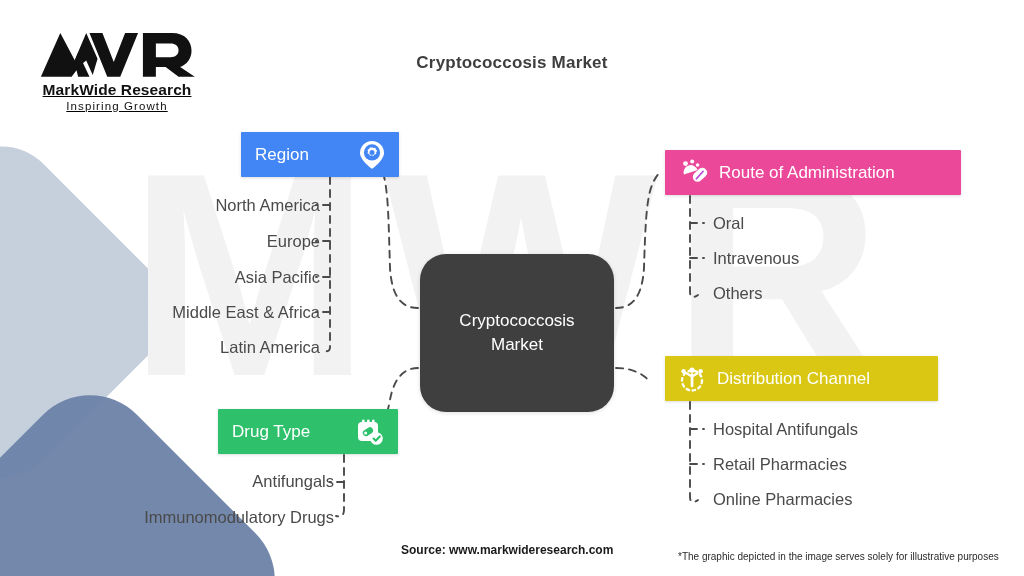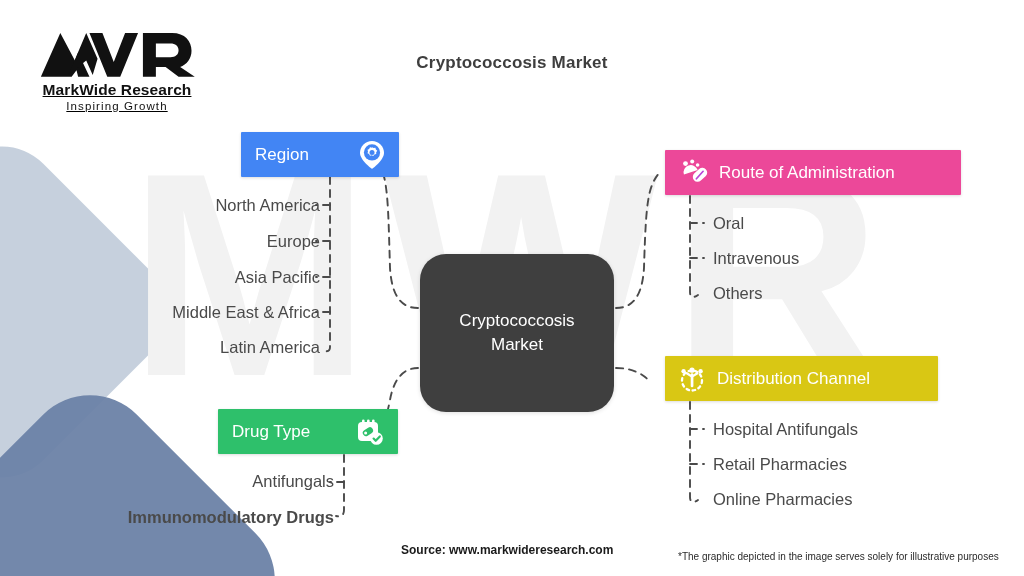--- a/index.html
+++ b/index.html
@@ -287,21 +287,21 @@
         <rect x="16" y="1.5" width="2.6" height="5" rx="1.3" fill="#ffffff"></rect>
         <rect x="6.4" y="10.5" width="11" height="6.4" rx="3.2" fill="#2ec06b" transform="rotate(-32 11.9 13.7)"></rect>
         <circle cx="9.6" cy="15.1" r="1.5" fill="#ffffff"></circle>
         <circle cx="20.5" cy="20.5" r="6.3" fill="#ffffff"></circle>
         <path d="M17.6 20.6 l2.1 2.2 4.1 -4.4" fill="none" stroke="#2ec06b" stroke-width="2.2" stroke-linecap="round" stroke-linejoin="round"></path>
       </svg>
     </span>
   </div>
 
   <div class="leaf leaf-left" style="left:334px; top:472px;">Antifungals</div>
-  <div class="leaf leaf-left" style="left:334px; top:508px;font-weight:bold;">Immunomodulatory Drugs</div>
+  <div class="leaf leaf-left" style="left:334px; top:508px;">Immunomodulatory Drugs</div>
 
   <div class="badge badge-route">
     <span class="badge-icon">
       <svg width="30" height="28" viewBox="0 0 30 28" xmlns="http://www.w3.org/2000/svg">
         <circle cx="6.5" cy="4.6" r="2.4" fill="#ffffff"></circle>
         <circle cx="13.2" cy="2.6" r="2.0" fill="#ffffff"></circle>
         <circle cx="18.6" cy="6.0" r="1.8" fill="#ffffff"></circle>
         <path d="M3.5 13.5 a7.2 7.2 0 0 1 7.2 -7.2 a7.2 7.2 0 0 1 7.2 7.2 l-14.4 0 Z" fill="#ffffff" transform="rotate(-18 10.7 10)"></path>
         <rect x="13" y="11" width="16" height="9.6" rx="4.8" fill="#ffffff" transform="rotate(-42 21 15.8)"></rect>
         <path d="M17.4 19.8 L24.1 12.3" stroke="#b846d8" stroke-width="1.7" stroke-linecap="round"></path>

